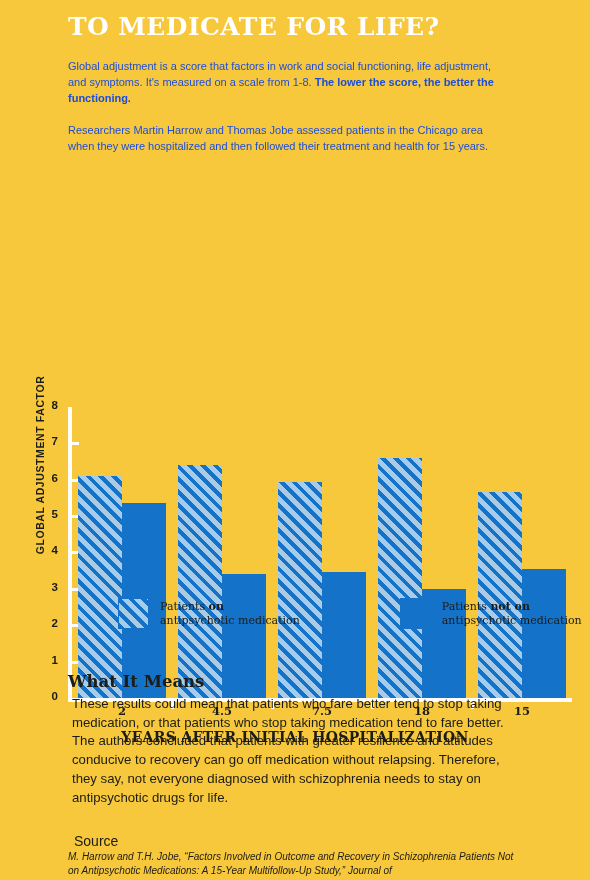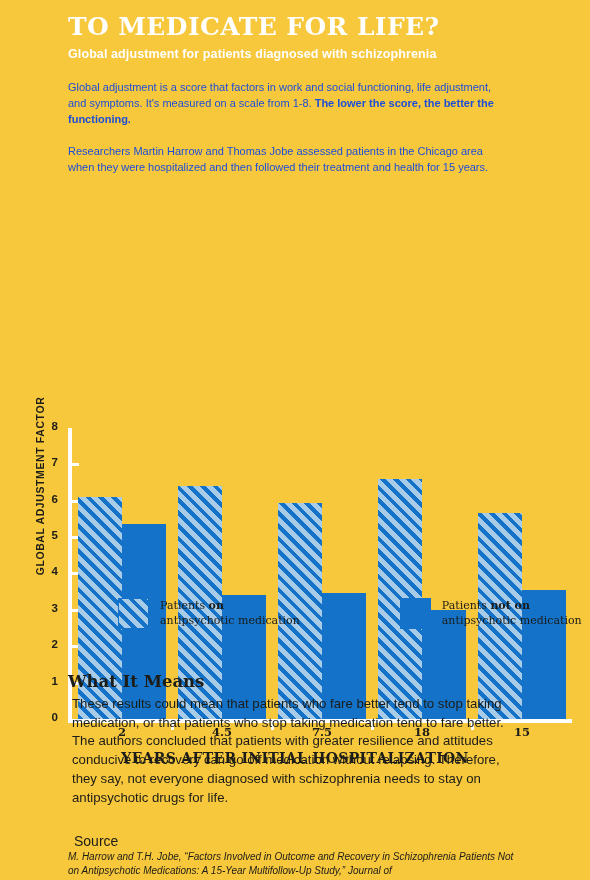--- a/index.html
+++ b/index.html
@@ -174,21 +174,21 @@
   }
 
   
   .legend {
     position: absolute;
     left: 118px;
     top: 598px;
     display: flex;
     gap: 100px;
   }
-  .legend-item { display: flex; align-items: center; }
+  .legend-item { display: flex; align-items: flex-end; }
   .swatch {
     width: 31px;
     height: 31px;
     flex: 0 0 auto;
     margin-right: 11px;
     border: 1px solid #1472c8;
     box-sizing: border-box;
   }
   .swatch.hatch {
     background-color: #a8cbe8;
@@ -250,21 +250,20 @@
     margin: 0;
   }
 </style>
 </head>
 <body>
 
 <div class="page">
 
   <div class="header">
     <h1 class="title">TO MEDICATE FOR LIFE?</h1>
-    <div class="subtitle">Global adjustment for patients diagnosed with schizophrenia</div>
   </div>
 
   <div class="intro">
     <p><span>Global adjustment is a score that factors in work and social functioning, life adjustment, and symptoms. It's measured on a scale from 1-8. </span><b>The lower the score, the better the functioning.</b></p>
     <p>Researchers Martin Harrow and Thomas Jobe assessed patients in the Chicago area when they were hospitalized and then followed their treatment and health for 15 years.</p>
   </div>
 
   <div class="chart-area">
     <div class="y-axis-title">GLOBAL ADJUSTMENT FACTOR</div>
 

